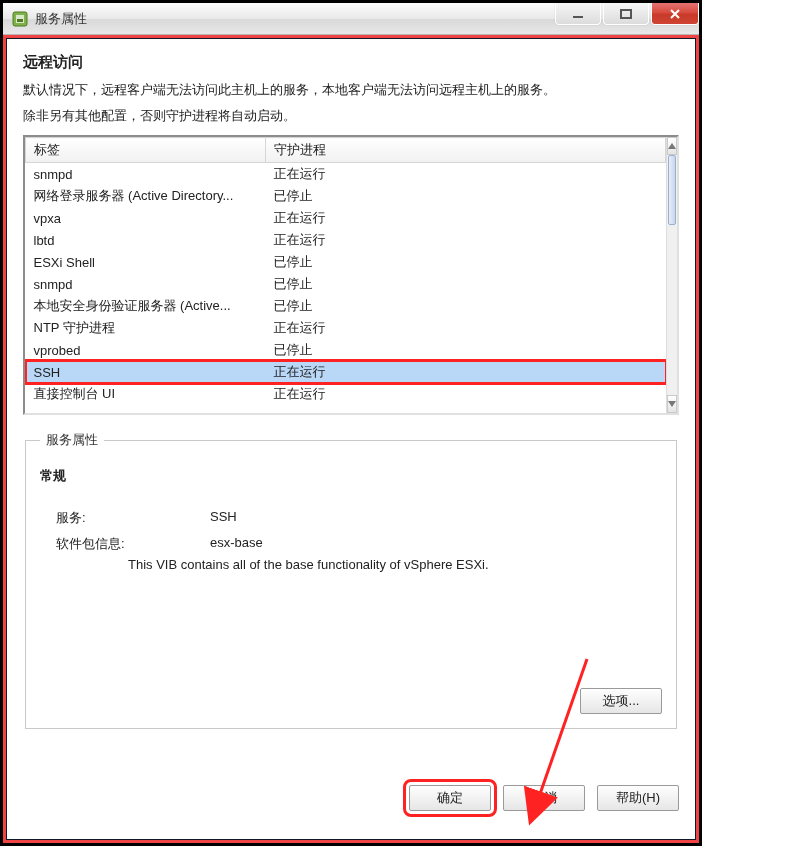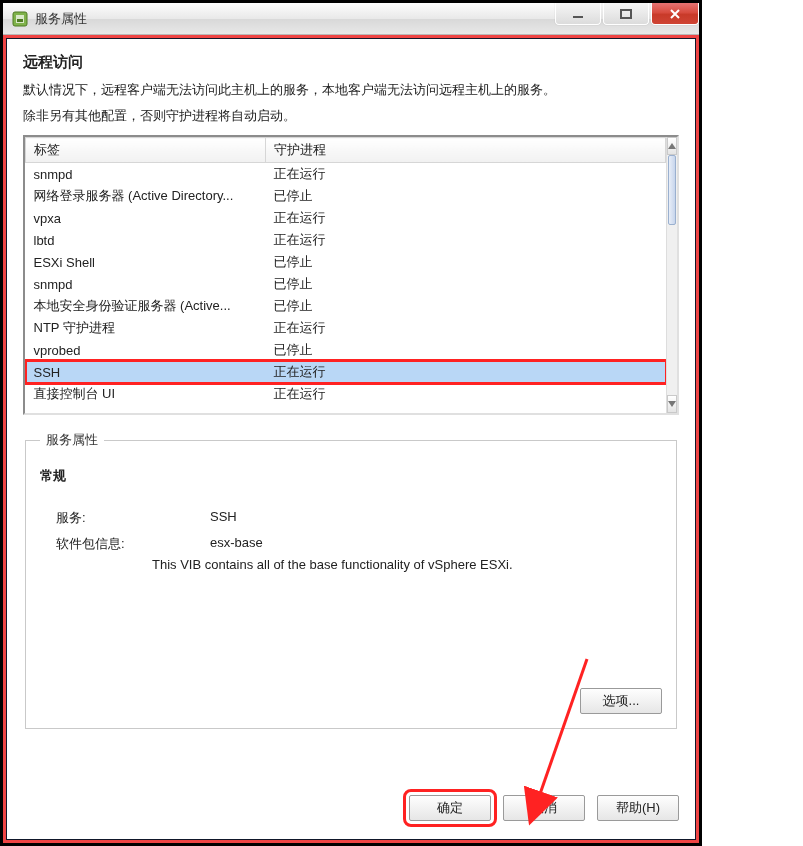--- a/index.html
+++ b/index.html
@@ -76,32 +76,32 @@
   fieldset.props {
     margin-top:16px; border:1px solid #c9c9c9; padding:10px 14px 14px 14px;
     position:relative; height:298px;
   }
   fieldset.props legend { padding:0 6px; color:#333; font-size:13px; }
   .props-inner { padding-top:8px; }
   .sub-title { font-weight:bold; margin-bottom:24px; }
   .kv { display:flex; align-items:flex-start; margin-bottom:8px; }
   .kv .k { width:170px; padding-left:16px; }
   .kv .v { flex:1; }
-  .pkg-desc { margin-left:112px; margin-top:-4px; color:#222; }
+  .pkg-desc { margin-left:88px; margin-top:-4px; color:#222; }
 
   .options-row { position:absolute; right:14px; bottom:14px; }
   .btn {
     min-width:82px; height:26px; padding:2px 14px;
     background:linear-gradient(to bottom,#fefefe,#e6e6e6);
     border:1px solid #9a9a9a; border-radius:2px; font-size:13px; color:#222;
     display:inline-flex; align-items:center; justify-content:center; cursor:default;
   }
 
   .footer {
-    position:absolute; right:16px; bottom:18px; display:flex; gap:12px; align-items:center;
+    position:absolute; right:16px; bottom:28px; display:flex; gap:12px; align-items:center;
   }
   .ok-highlight { outline:3px solid #f22; outline-offset:3px; }
 
   .arrow-overlay {
     position:absolute; pointer-events:none;
     left:410px; top:610px; width:180px; height:190px;
   }
 </style>
 </head>
 <body>

